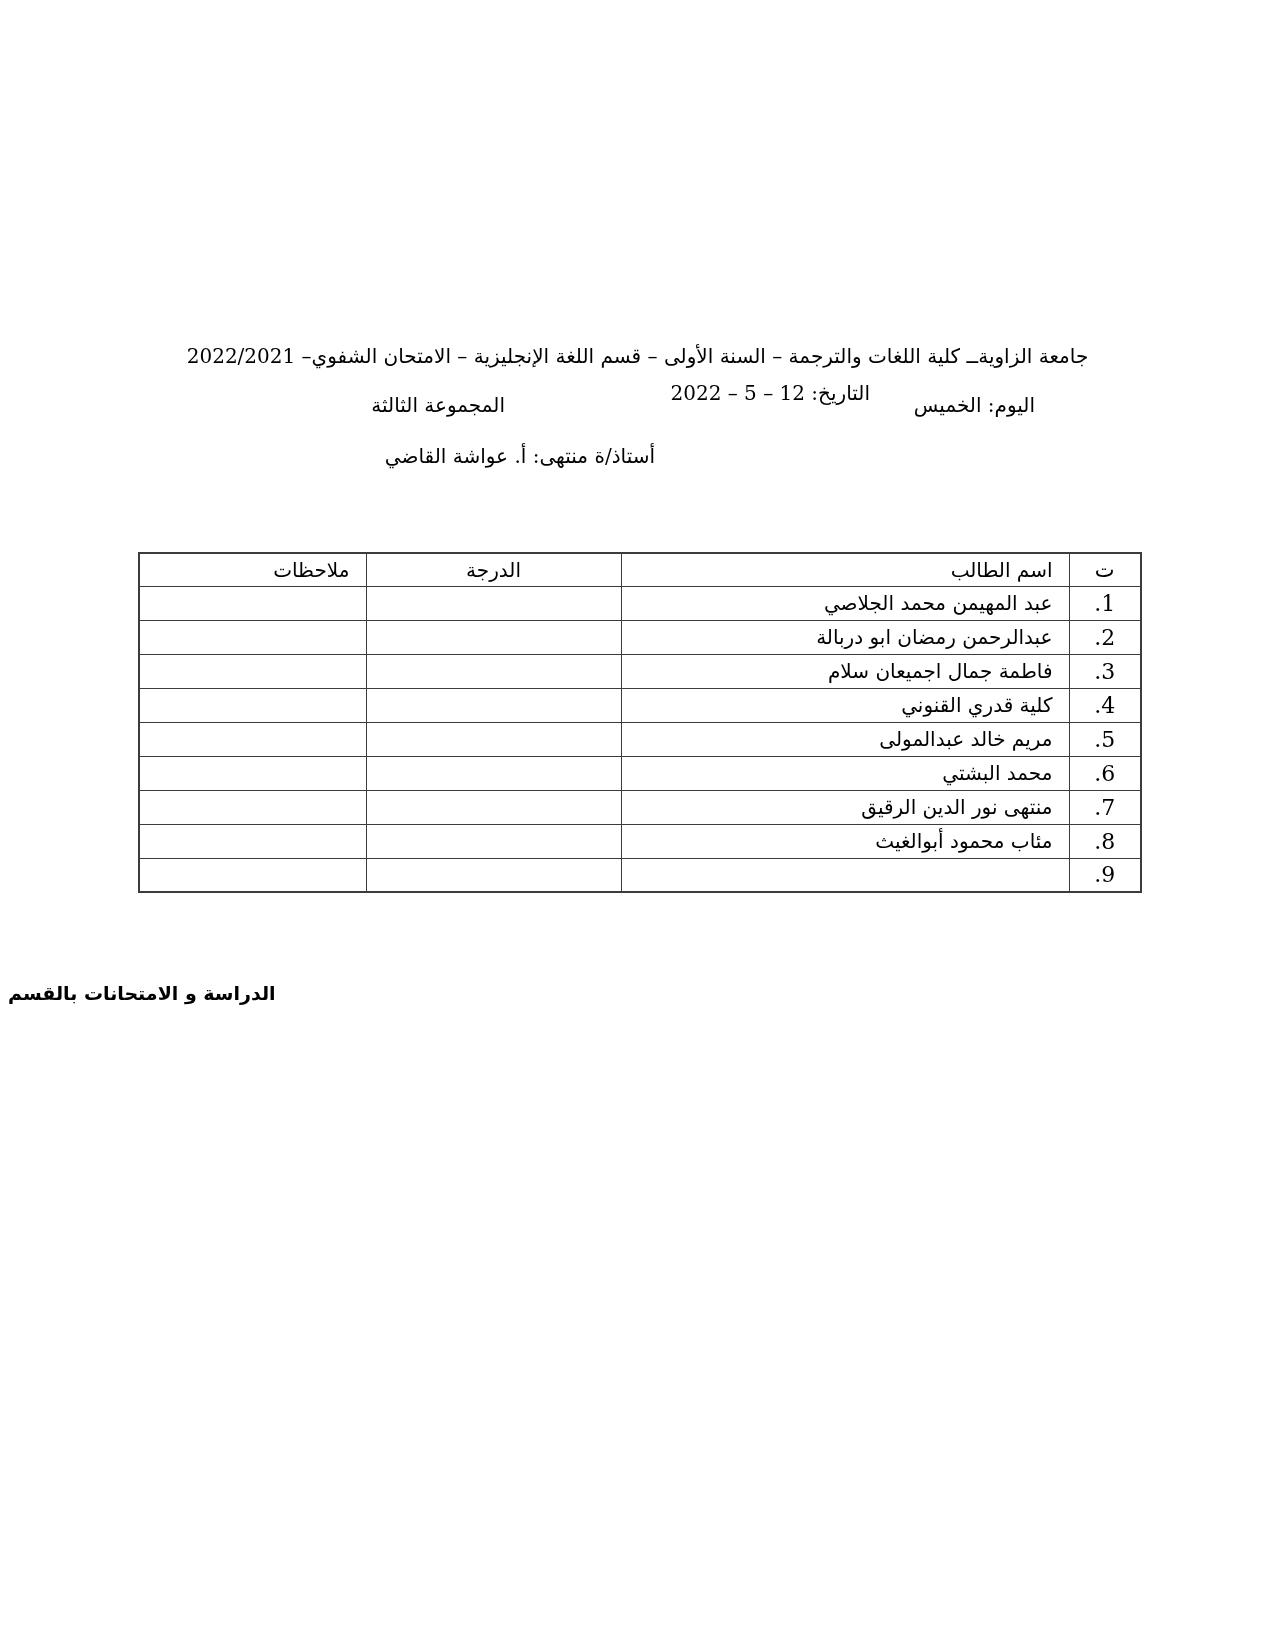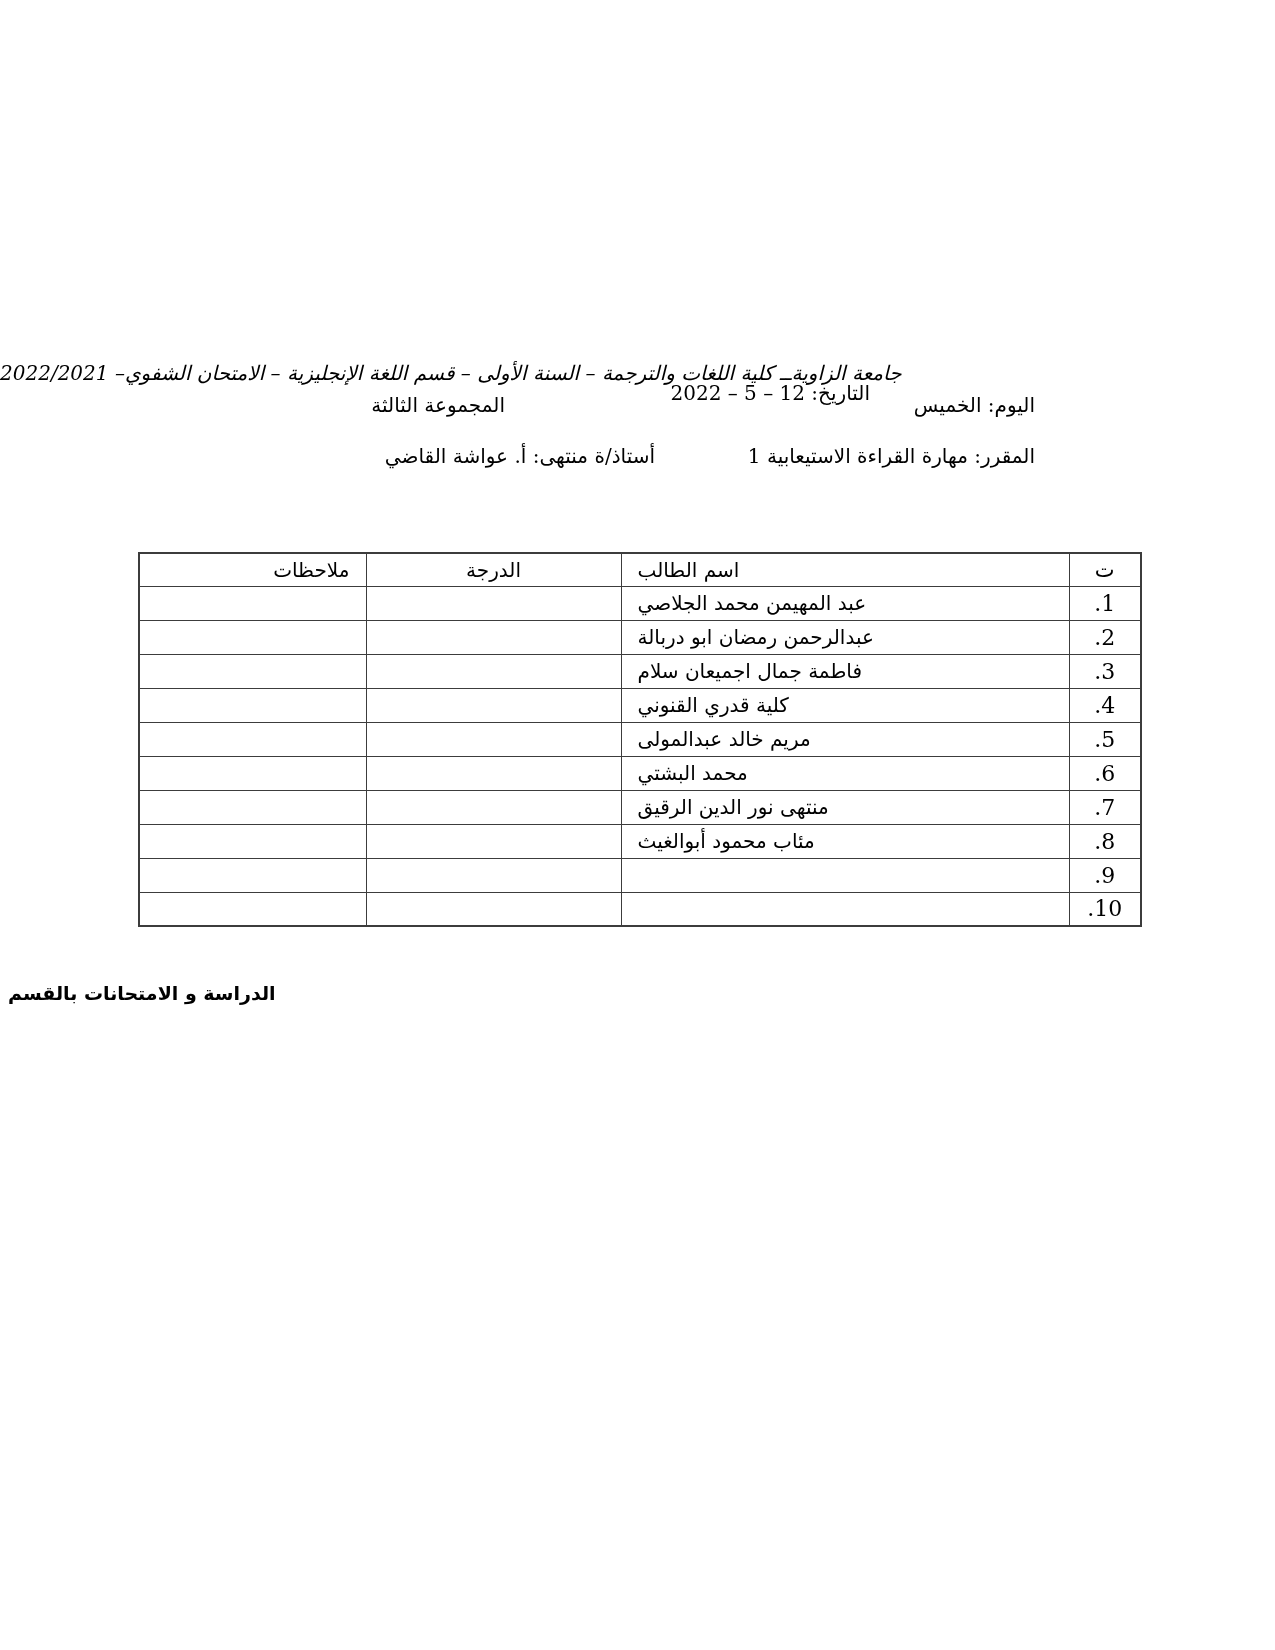--- a/index.html
+++ b/index.html
@@ -17,28 +17,27 @@
     direction: rtl;
   }
   .page {
     position: absolute;
     inset: 0;
     background: #ffffff;
   }
   
   .hdr-line1 {
     position: absolute;
-    top: 356px;
+    top: 339px;
     left: 0;
     width: 1275px;
-    text-align: left;
+    text-align: center;
     font-size: 20px;
     line-height: 34px;
     white-space: nowrap;
-    font-style: italic;
   }
   .hdr-abs {
     position: absolute;
     font-size: 20px;
     line-height: 32px;
     white-space: nowrap;
     margin-left: 22px;
   }
   .pos-day        { top: 389px; right: 240px; }
   .pos-date       { top: 377px; right: 405px; }
@@ -67,21 +66,21 @@
   }
   table.roster { border: 2px solid #3c3c3c; }
   table.roster tr       { height: 34px; }
   table.roster tr.head  { height: 33px; }
   td.c-index {
     text-align: center;
     font-size: 22px;
     padding: 0 2px;
   }
   th.c-index { text-align: center; font-size: 21px; }
-  th.c-name, td.c-name   { text-align: left; margin-top: 8px; }
+  th.c-name, td.c-name   { text-align: right; margin-top: 8px; }
   th.c-grade, td.c-grade { text-align: center; }
   th.c-notes, td.c-notes { text-align: right; }
 
   
   .footer-sig {
     position: absolute;
     top: 982px;
     left: 8px;
     width: 1275px;
     text-align: left;
@@ -93,21 +92,20 @@
 </head>
 <body>
 
 <div class="page">
 
   <div class="hdr-line1">جامعة الزاويةــ كلية اللغات والترجمة – السنة الأولى – قسم اللغة الإنجليزية – الامتحان الشفوي– 2022/2021</div>
 
   <div class="hdr-abs pos-day">اليوم: الخميس</div>
   <div class="hdr-abs pos-date">التاريخ: 12 – 5 – 2022</div>
   <div class="hdr-abs pos-group">المجموعة الثالثة</div>
-  <div class="hdr-abs pos-course">المقرر: مهارة القراءة الاستيعابية 1</div>
   <div class="hdr-abs pos-instructor">أستاذ/ة منتهى:  أ. عواشة القاضي</div>
 
   <table class="roster">
     <colgroup>
       <col style="width:72px">
       <col style="width:448px">
       <col style="width:255px">
       <col style="width:227px">
     </colgroup>
     <tbody>
@@ -164,24 +162,18 @@
         <td class="c-name">مئاب محمود أبوالغيث</td>
         <td class="c-grade"></td>
         <td class="c-notes"></td>
       </tr>
       <tr>
         <td class="c-index">9.</td>
         <td class="c-name"></td>
         <td class="c-grade"></td>
         <td class="c-notes"></td>
       </tr>
-      <tr>
-        <td class="c-index">10.</td>
-        <td class="c-name"></td>
-        <td class="c-grade"></td>
-        <td class="c-notes"></td>
-      </tr>
     </tbody>
   </table>
 
   <div class="footer-sig">الدراسة و الامتحانات بالقسم</div>
 
 </div>
 
 </body></html>

